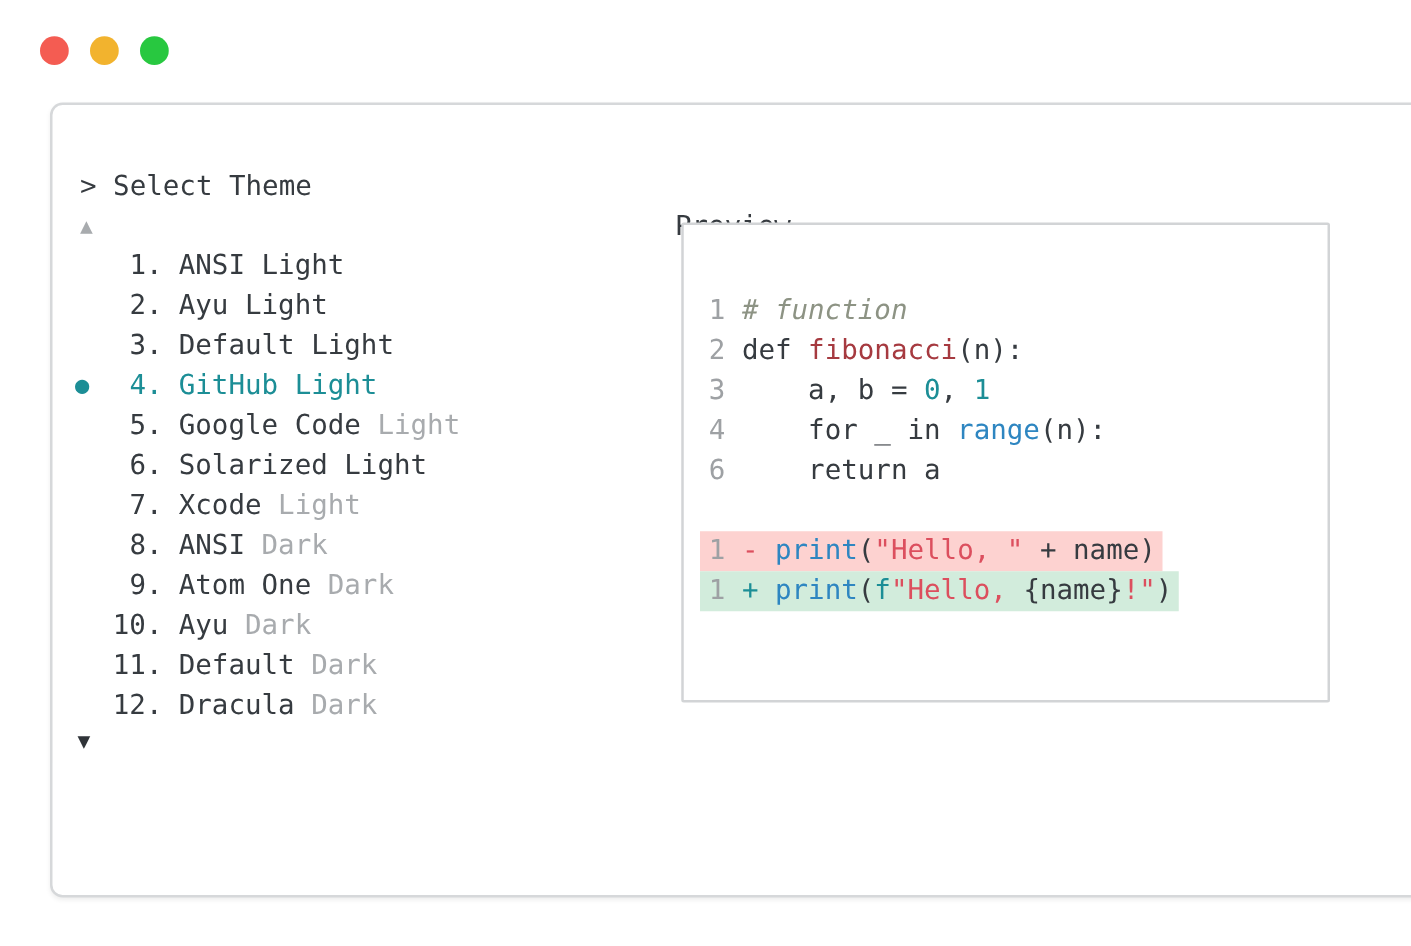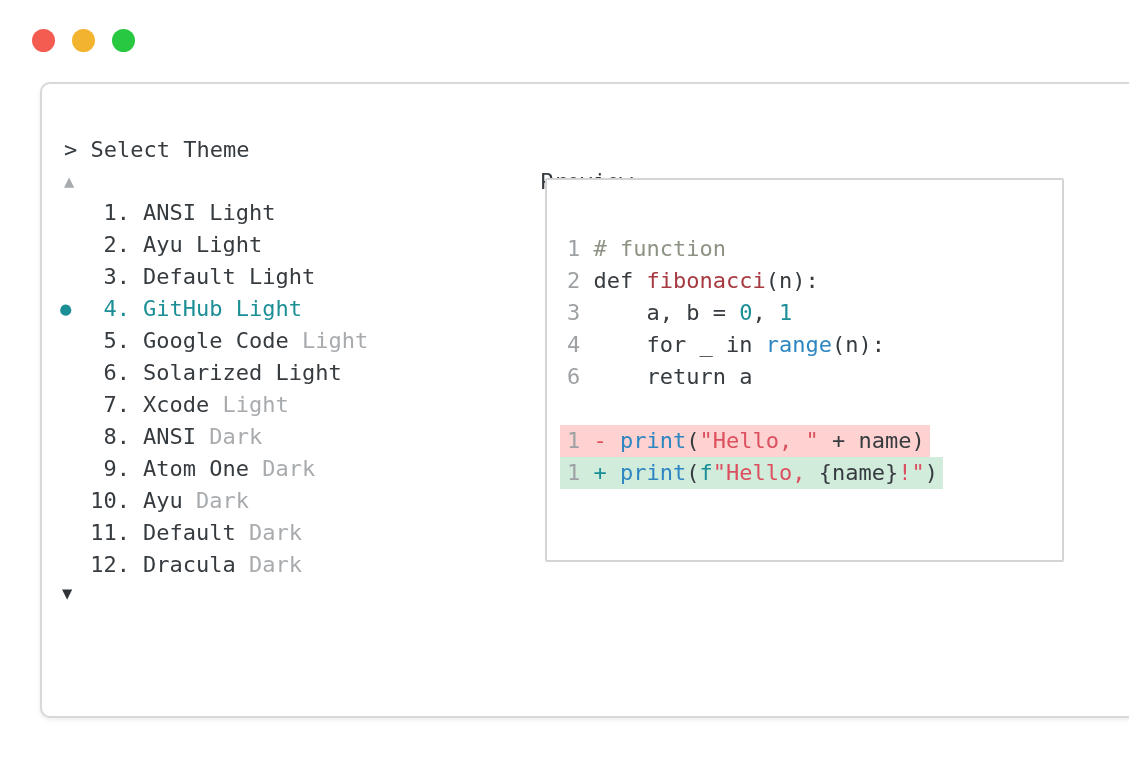--- a/index.html
+++ b/index.html
@@ -44,21 +44,21 @@
     position:absolute; left:503px; top:94px; width:519px; height:384px;
     border:2px solid #d2d4d6; border-radius:2px; background:#fff;
     padding:53px 0 0 20px; overflow:hidden;
   }
   .code-line { height:32px; line-height:32px; white-space:pre; }
   .line-inner { display:inline-block; height:32px; line-height:32px; }
   .line-inner.hl-del { background:var(--del-bg); margin-left:-7px; padding:0 5px 0 7px; }
   .line-inner.hl-add { background:var(--add-bg); margin-left:-7px; padding:0 5px 0 7px; }
   .c-lnum { color:var(--lnum); }
   .c-fg { color:var(--fg);text-align:center; }
-  .c-comment { color:var(--comment); }
+  .c-comment { color:var(--comment);font-style:italic; }
   .c-brick { color:var(--brick); }
   .c-teal { color:var(--teal); }
   .c-blue { color:var(--blue); }
   .c-crimson { color:var(--crimson); }
 </style>
 </head>
 <body>
 
 <div class="traffic-lights">
   <span class="tl red"></span>

